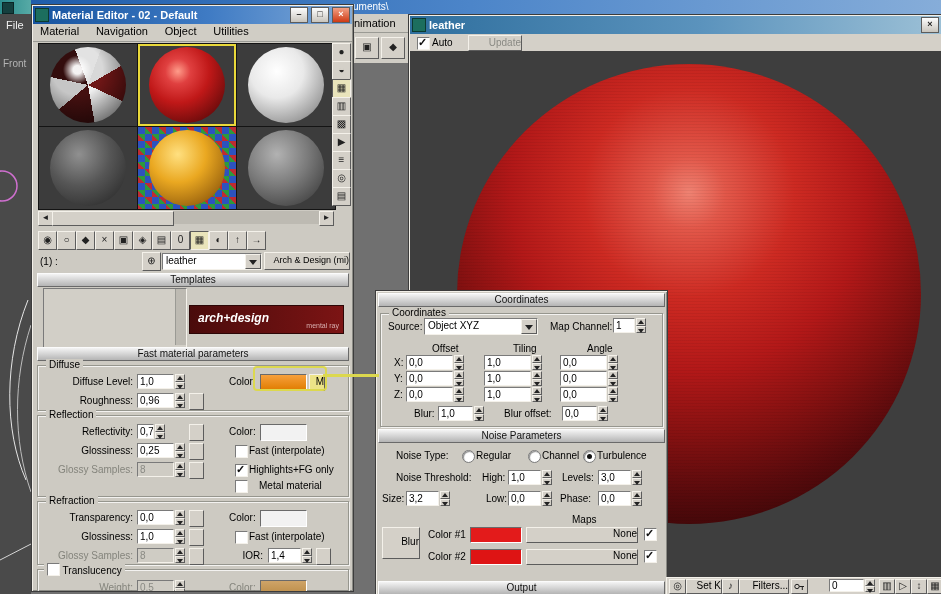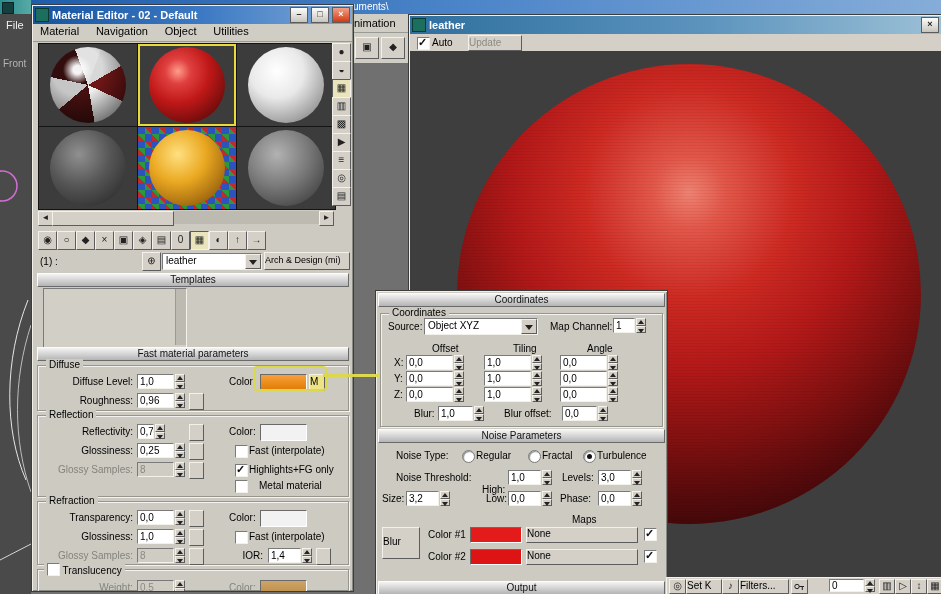--- a/index.html
+++ b/index.html
@@ -3,21 +3,21 @@
 <meta charset="utf-8">
 <style>
   html,body{margin:0;padding:0}
   #screen{position:relative;width:941px;height:594px;overflow:hidden;background:#707070;
     font-family:"Liberation Sans",sans-serif;font-size:10px;color:#000;cursor:default}
   .abs{position:absolute}
   .lb{position:absolute;font-size:10px;line-height:12px;white-space:nowrap;color:#000}
   .lbg{color:#84847c}
   .rlb{text-align:right}
   .b{position:absolute;background:#d4d0c8;border:1px solid;border-color:#f4f1ea #5c5c5c #5c5c5c #f4f1ea;
-     font-size:10px;text-align:left;color:#000;line-height:13px;overflow:hidden}
+     font-size:10px;text-align:right;color:#000;line-height:13px;overflow:hidden}
   .b.dis{color:#8a8a84}
   .ib{position:absolute;width:17px;height:17px;background:#d4d0c8;border:1px solid;
       border-color:#f4f1ea #5c5c5c #5c5c5c #f4f1ea;font-size:10px;line-height:15px;text-align:center;color:#222;overflow:hidden}
   .ib.pressed{border-color:#5c5c5c #f4f1ea #f4f1ea #5c5c5c;background:#e9e4bb}
   .sunk{background:#fff;border:1px solid;border-color:#7a7a7a #f4f1ea #f4f1ea #7a7a7a}
   .roll{position:absolute;height:12px;background:linear-gradient(#f4f4f4,#b4b4b4);
         border:1px solid;border-color:#fbfbfb #6a6a6a #6a6a6a #fbfbfb;
         text-align:center;font-size:10px;line-height:11px;color:#111;overflow:hidden}
   .grp{position:absolute;border:1px solid #96968e;box-shadow:inset 1px 1px 0 rgba(255,255,255,.75),1px 1px 0 rgba(255,255,255,.75)}
   .leg{position:absolute;top:-7px;left:8px;background:#cdcac2;padding:0 3px;font-size:10px;line-height:12px;white-space:nowrap}
@@ -233,26 +233,26 @@
           <i class="d"></i>
         </span>
       </span>
 
   <div class="roll" style="left:2px;top:138px;width:285px">Noise Parameters</div>
 
   <span class="lb" style="left:20px;top:159px">Noise Type:</span>
   <span class="rad" style="left:86px;top:159px"></span>
   <span class="lb" style="left:100px;top:159px">Regular</span>
   <span class="rad" style="left:152px;top:159px"></span>
-  <span class="lb" style="left:166px;top:159px">Fractal</span>
+  <span class="lb" style="left:166px;top:159px">Channel</span>
   <span class="rad on" style="left:207px;top:159px"></span>
   <span class="lb" style="left:221px;top:159px">Turbulence</span>
 
   <span class="lb" style="left:20px;top:181px">Noise Threshold:</span>
-  <span class="lb" style="left:106px;top:193px">High:</span>
+  <span class="lb" style="left:106px;top:181px">High:</span>
   <span class="spin" style="left:132px;top:179px;width:44px">
         <span class="f">1,0</span>
         <span class="ar">
           <i class="u"></i>
           <i class="d"></i>
         </span>
       </span>
   <span class="lb" style="left:186px;top:181px">Levels:</span>
   <span class="spin" style="left:222px;top:179px;width:44px">
         <span class="f">3,0</span>
@@ -380,20 +380,24 @@
   <span class="dd" style="left:130px;top:248px;width:98px">
     <span class="v">leather</span>
     <span class="da"></span>
   </span>
   <span class="b" style="left:232px;top:247px;width:84px;height:16px;line-height:14px;font-size:9px">Arch &amp; Design (mi)</span>
 
   <div class="roll" style="left:5px;top:268px;width:310px">Templates</div>
   <div class="abs sunk" style="left:11px;top:283px;width:142px;height:58px;background:#d2cfc7">
     <span class="abs" style="right:0;top:0;width:10px;height:56px;background:#bdbab2;border-left:1px solid #9a9a94"></span>
   </div>
+  <div class="abs" style="left:157px;top:300px;width:153px;height:27px;background:linear-gradient(90deg,#4a0b0b,#7c1414);border:1px solid #2c0606">
+    <span class="lb" style="left:8px;top:6px;color:#fff;font-weight:bold;font-style:italic;font-size:12px">arch+design</span>
+    <span class="lb" style="right:4px;top:14px;left:auto;color:#d9b0b0;font-size:7px">mental ray</span>
+  </div>
 
   <div class="roll" style="left:5px;top:342px;width:310px">Fast material parameters</div>
 
   <div class="grp" style="left:5px;top:360px;width:310px;height:44px">
     <span class="leg">Diffuse</span>
     <span class="lb rlb" style="left:10px;top:10px;width:85px">Diffuse Level:</span>
     <span class="spin" style="left:99px;top:8px;width:48px">
           <span class="f">1,0</span>
           <span class="ar">
             <i class="u"></i>

